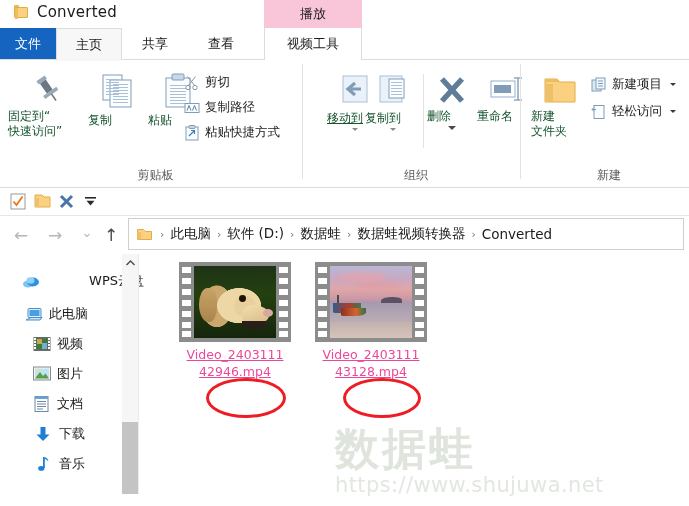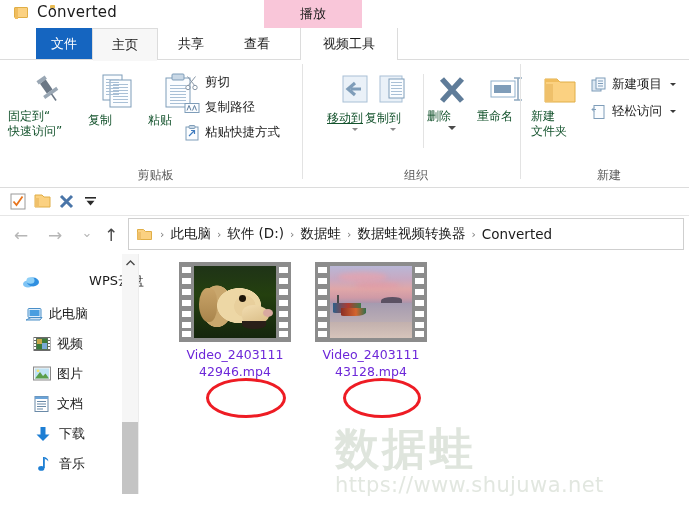--- a/index.html
+++ b/index.html
@@ -30,21 +30,21 @@
     display:flex;align-items:center;justify-content:center;
   }
 
   
   .tabrow{position:relative;height:32px;background:#ffffff;}
   .tabrow:after{
     content:"";position:absolute;left:0;right:0;bottom:0;height:1px;background:#dcdcdc;
   }
   .tab{
     position:absolute;top:0;height:32px;display:flex;align-items:center;justify-content:center;
-    font-size:13px;color:#1b1b1b;box-sizing:border-box;margin-left:36px;
+    font-size:13px;color:#1b1b1b;box-sizing:border-box;
   }
   .tab.file{left:0;width:56px;background:#1565c0;color:#ffffff;}
   .tab.home{left:56px;width:66px;background:#f7f7f7;border-left:1px solid #dcdcdc;border-right:1px solid #dcdcdc;border-top:1px solid #dcdcdc;z-index:3;}
   .tab.home:after{content:"";position:absolute;left:0;right:0;bottom:-1px;height:2px;background:#f7f7f7;}
   .tab.share{left:122px;width:66px;}
   .tab.view{left:188px;width:66px;}
   .tab.videotools{left:264px;width:98px;background:#ffffff;border-left:1px solid #dcdcdc;border-right:1px solid #dcdcdc;z-index:3;}
   .tab.videotools:after{content:"";position:absolute;left:0;right:0;bottom:-1px;height:2px;background:#ffffff;}
 
   
@@ -105,21 +105,21 @@
   .sb-thumb{position:absolute;left:0;top:168px;width:16px;height:72px;background:#c4c4c4;}
 
   .filearea{position:absolute;left:139px;top:0;right:0;height:240px;}
   .fileitem{position:absolute;width:126px;text-align:center;}
   .thumb{
     position:relative;width:112px;height:80px;margin:0 auto;background:#8c8c8c;
   }
   .thumb .inner{position:absolute;left:15px;top:4px;width:82px;height:72px;overflow:hidden;}
   .sprock{position:absolute;width:9px;height:6px;background:#ffffff;}
   .fname{
-    margin-top:4px;font-size:12.5px;color:#6d28d9;line-height:17px;word-break:break-all;
+    margin-top:4px;font-size:12.5px;color:#ec4899;line-height:17px;word-break:break-all;text-decoration:underline;
   }
 
   
   .art-dog{position:absolute;inset:0;background:
       radial-gradient(circle at 62% 56%, #e8cf9c 0 16%, rgba(232,207,156,0) 17%),
       radial-gradient(ellipse 44% 40% at 55% 55%, #edd7a5 0 60%, rgba(237,215,165,0) 62%),
       radial-gradient(ellipse 30% 46% at 28% 56%, #c9a76d 0 62%, rgba(201,167,109,0) 64%),
       linear-gradient(180deg,#1f3317 0%,#24400f 40%,#15250d 100%);}
   .art-dog .snout{position:absolute;left:58%;top:54%;width:34%;height:26%;border-radius:45% 60% 50% 40%;
       background:linear-gradient(160deg,#f2ddb1,#d8bb84);}

